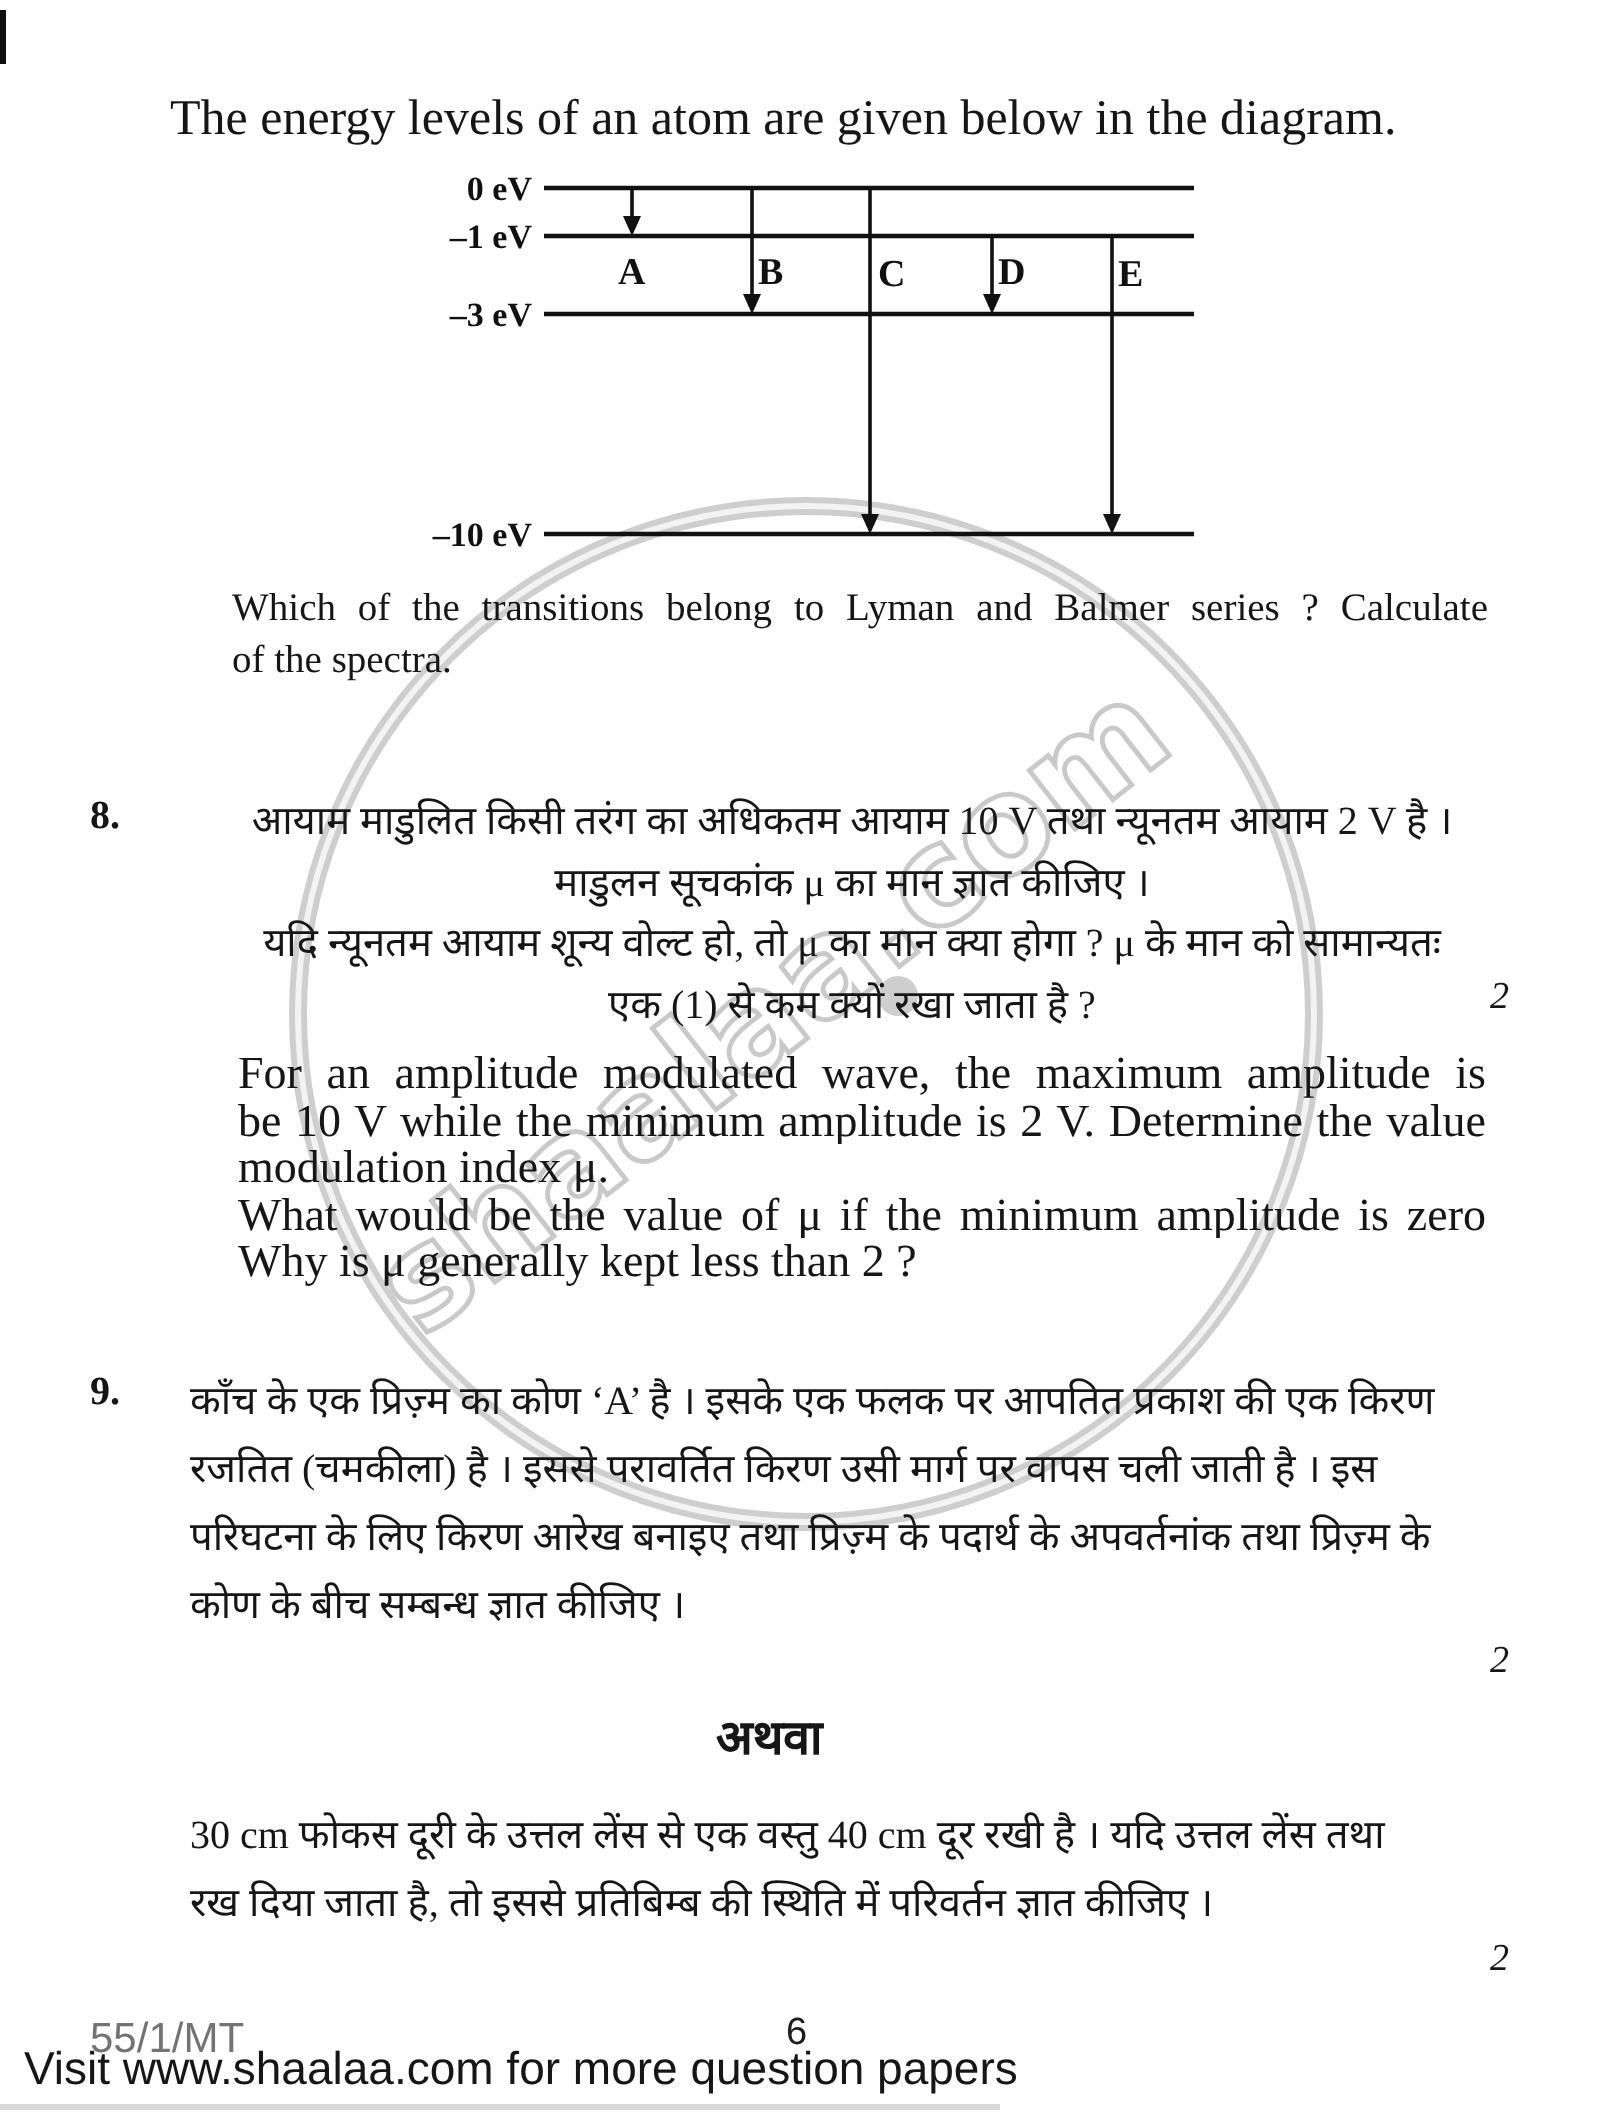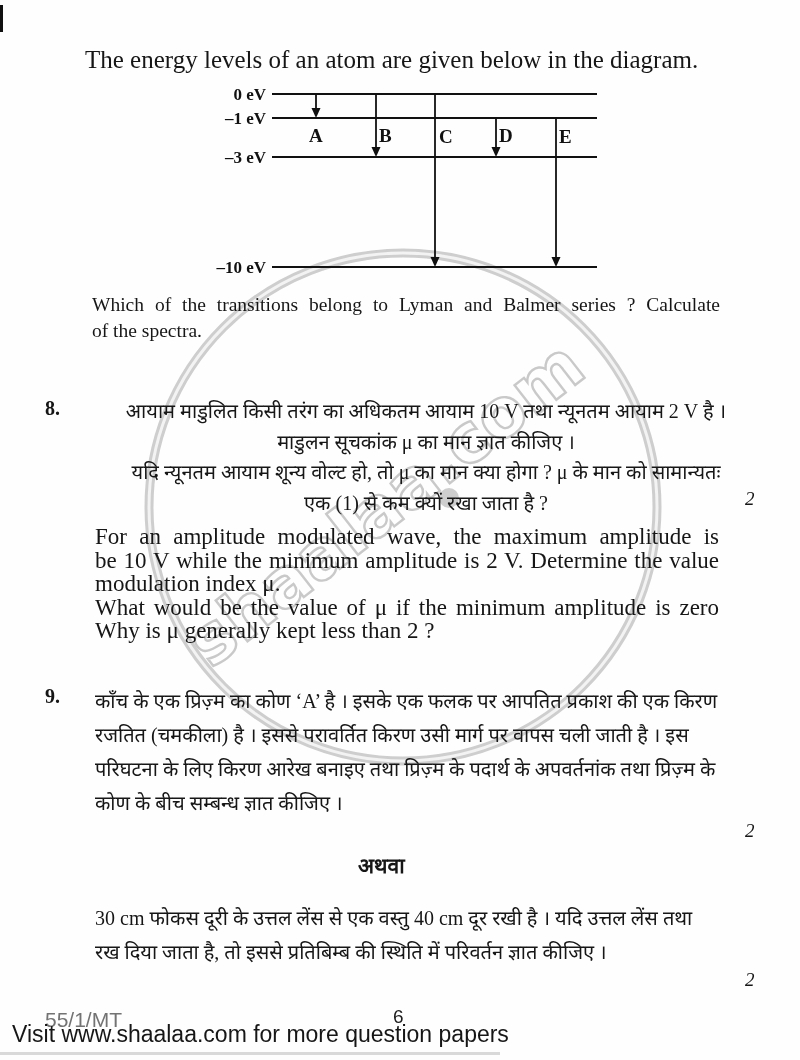--- a/index.html
+++ b/index.html
@@ -5,27 +5,27 @@
   html,body{margin:0;padding:0;background:#e9e9e9;}
   .page{
     position:relative;width:800px;height:1060px;background:#fefefe;
     overflow:hidden;color:#161616;
     font-family:"Liberation Serif","DejaVu Serif",serif;
   }
   .abs{position:absolute;}
   .serif{font-family:"Liberation Serif","DejaVu Serif",serif;}
   .sans{font-family:"Liberation Sans","DejaVu Sans",sans-serif;}
   .intro{font-size:25px;white-space:nowrap;}
-  .para{line-height:26px;font-size:19.5px;}
+  .para{line-height:26px;font-size:19.5px;margin-left:24px;}
   .para .ln{height:26px;overflow:hidden;}
   .j{text-align:justify;text-align-last:justify;}
   .qnum{font-size:20px;font-weight:bold;}
   .hline{font-size:20px;white-space:nowrap;overflow:hidden;}
   .marks{font-size:19px;font-style:italic;}
-  .orhead{font-size:21px;font-weight:bold;white-space:nowrap;}
+  .orhead{font-size:24px;font-weight:bold;white-space:nowrap;}
   .footer-code{font-size:21px;color:#737373;}
   .footer-page{font-size:19px;color:#1d1d1d;}
   .footer-promo{font-size:23px;color:#161616;white-space:nowrap;}
   .sliver{left:0;top:5px;width:3px;height:27px;background:#101010;}
   .bottom-smudge{left:0;top:1052px;width:500px;height:3px;background:#d9d9d9;}
   .content{position:absolute;inset:0;z-index:2;}
   .wm{position:absolute;left:0;top:0;z-index:1;}
   svg text{user-select:none;}
 </style>
 </head>

